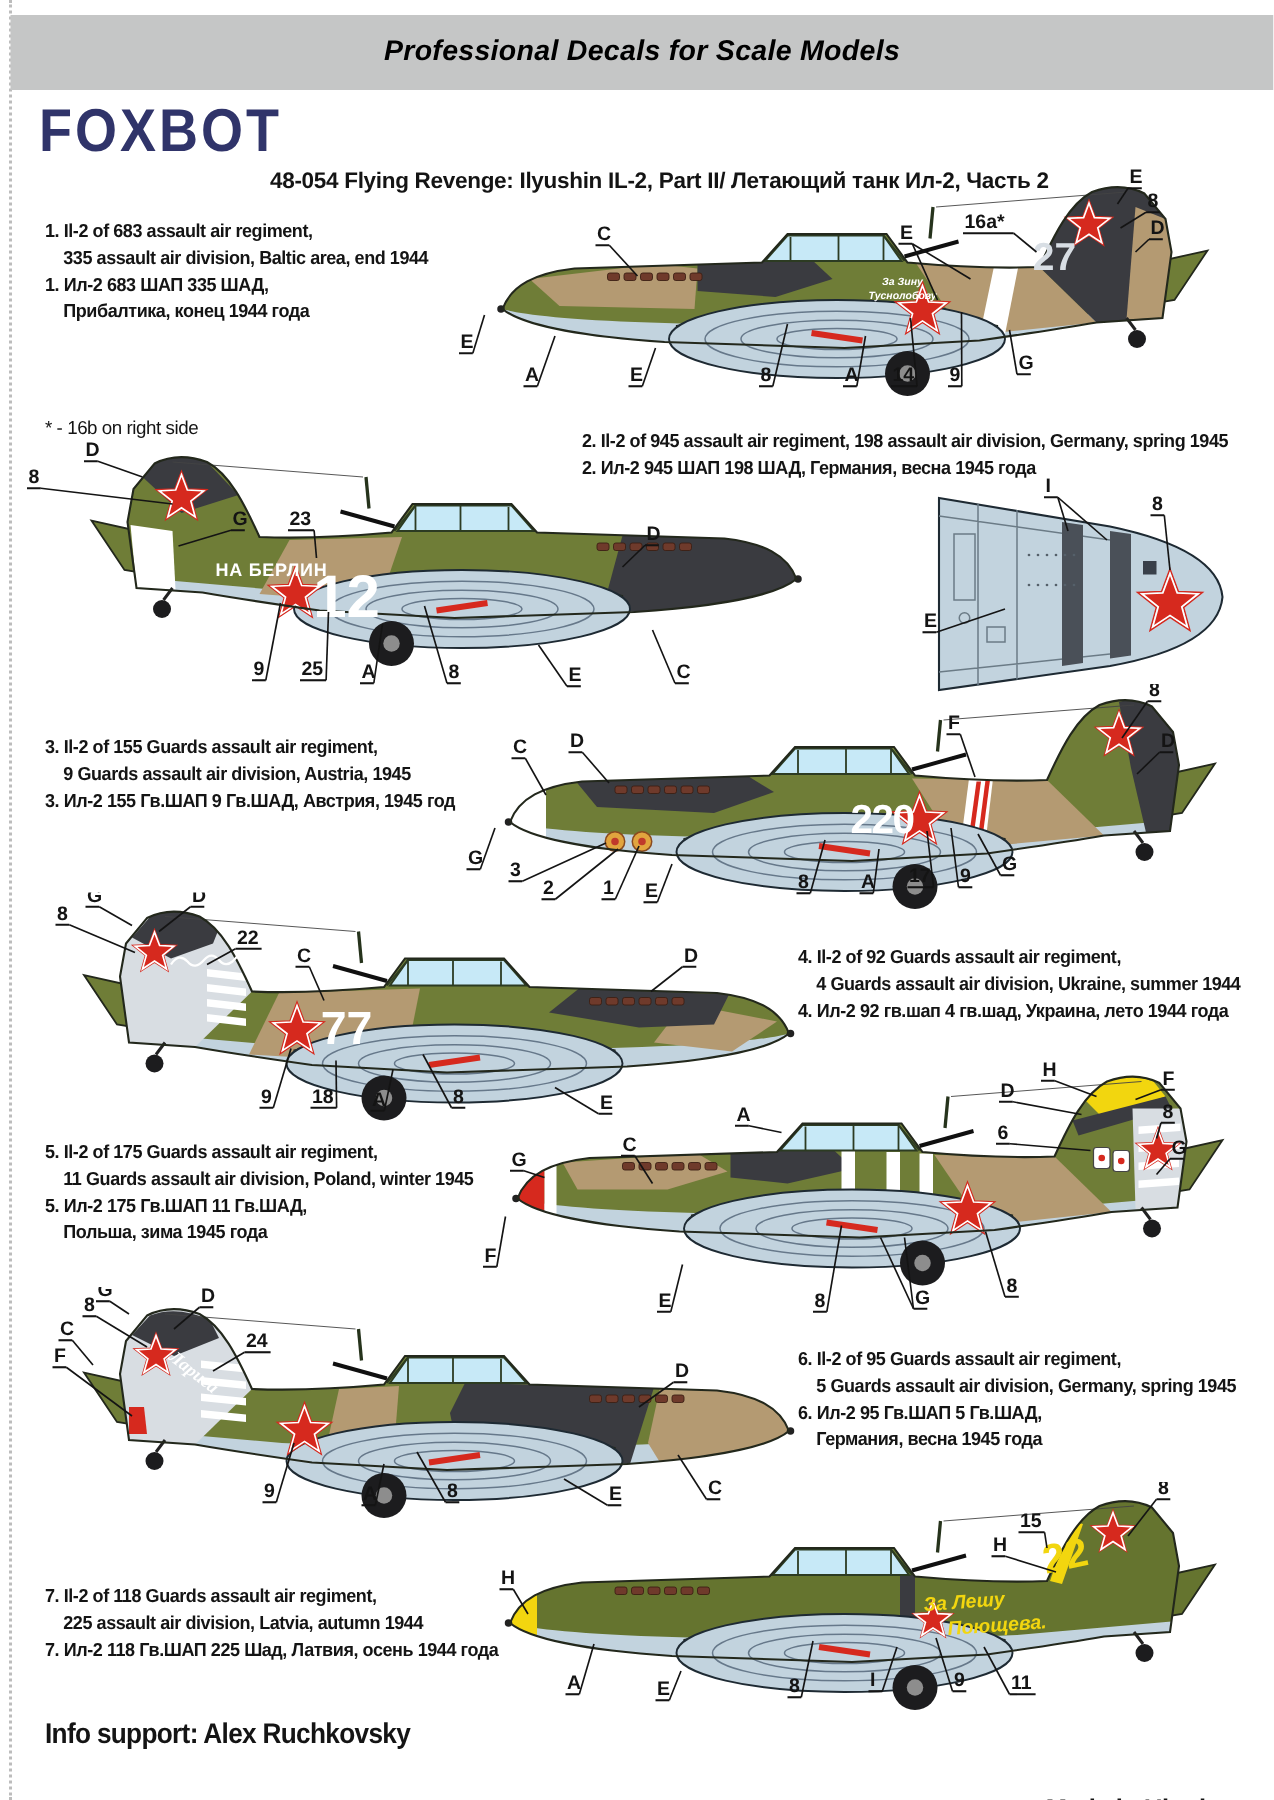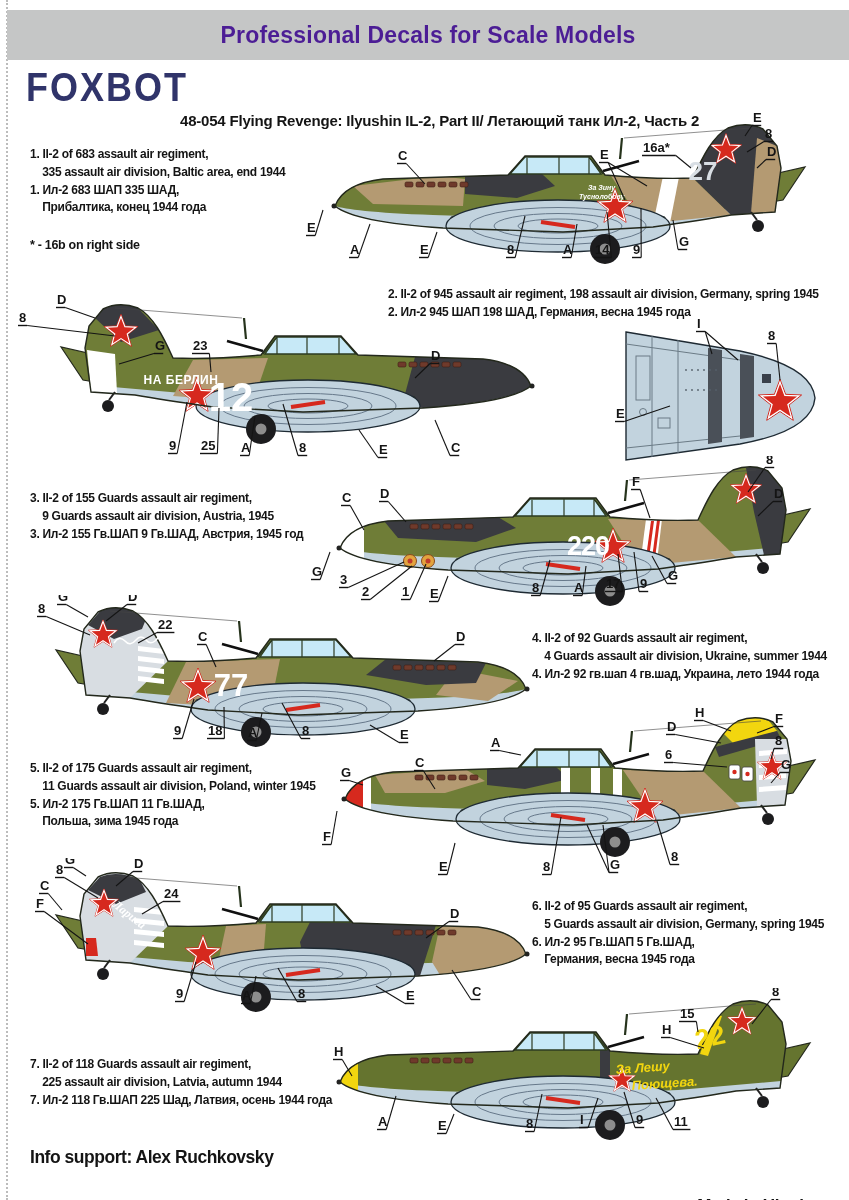--- a/index.html
+++ b/index.html
@@ -2,30 +2,30 @@
 <html><head>
 <meta charset="utf-8">
 <style>
   html,body{margin:0;padding:0;}
   body{width:849px;height:1200px;position:relative;background:#ffffff;
        font-family:"Liberation Sans",sans-serif;overflow:hidden;color:#141414;}
   .perf{position:absolute;left:6px;top:0;height:1200px;width:0;
         border-left:2px dotted #bcbcbc;}
   .header-bar{position:absolute;left:7px;top:10px;width:842px;height:50px;
         background:#c5c6c6;display:flex;align-items:center;justify-content:center;}
-  .header-title{font-size:23px;font-weight:bold;color:#4c1d95;letter-spacing:0.2px;}
+  .header-title{font-size:19px;font-weight:bold;color:#000000;letter-spacing:0.2px;font-style:italic;}
   .brand{position:absolute;left:26px;top:64px;font-size:36px;font-weight:bold;
         color:#30346a;letter-spacing:2px;transform:scaleY(1.12);transform-origin:left top;}
   .prod-title{position:absolute;left:180px;top:84px;width:660px;font-size:15px;
         font-weight:bold;letter-spacing:-0.2px;margin-top:28px;}
   .cap{position:absolute;font-weight:bold;font-size:12.5px;line-height:1.42;
         letter-spacing:-0.3px;white-space:pre;color:#141414;
         transform:scaleX(0.96);transform-origin:left top;}
-  .note{position:absolute;font-weight:bold;font-size:12.5px;white-space:pre;
-        letter-spacing:-0.3px;}
+  .note{position:absolute;font-weight:normal;font-size:12.5px;white-space:pre;
+        letter-spacing:-0.3px;margin-top:40px;}
   .fig{position:absolute;}
   .footer-left{position:absolute;left:30px;top:1146px;font-size:19px;font-weight:bold;
         letter-spacing:-0.5px;transform:scaleX(0.92);transform-origin:left top;}
   .footer-right{position:absolute;right:26px;top:1148px;font-size:17px;font-weight:bold;
         letter-spacing:-0.3px;margin-top:48px;}
 </style>
 </head>
 <body>
 
 <div class="perf"></div>

